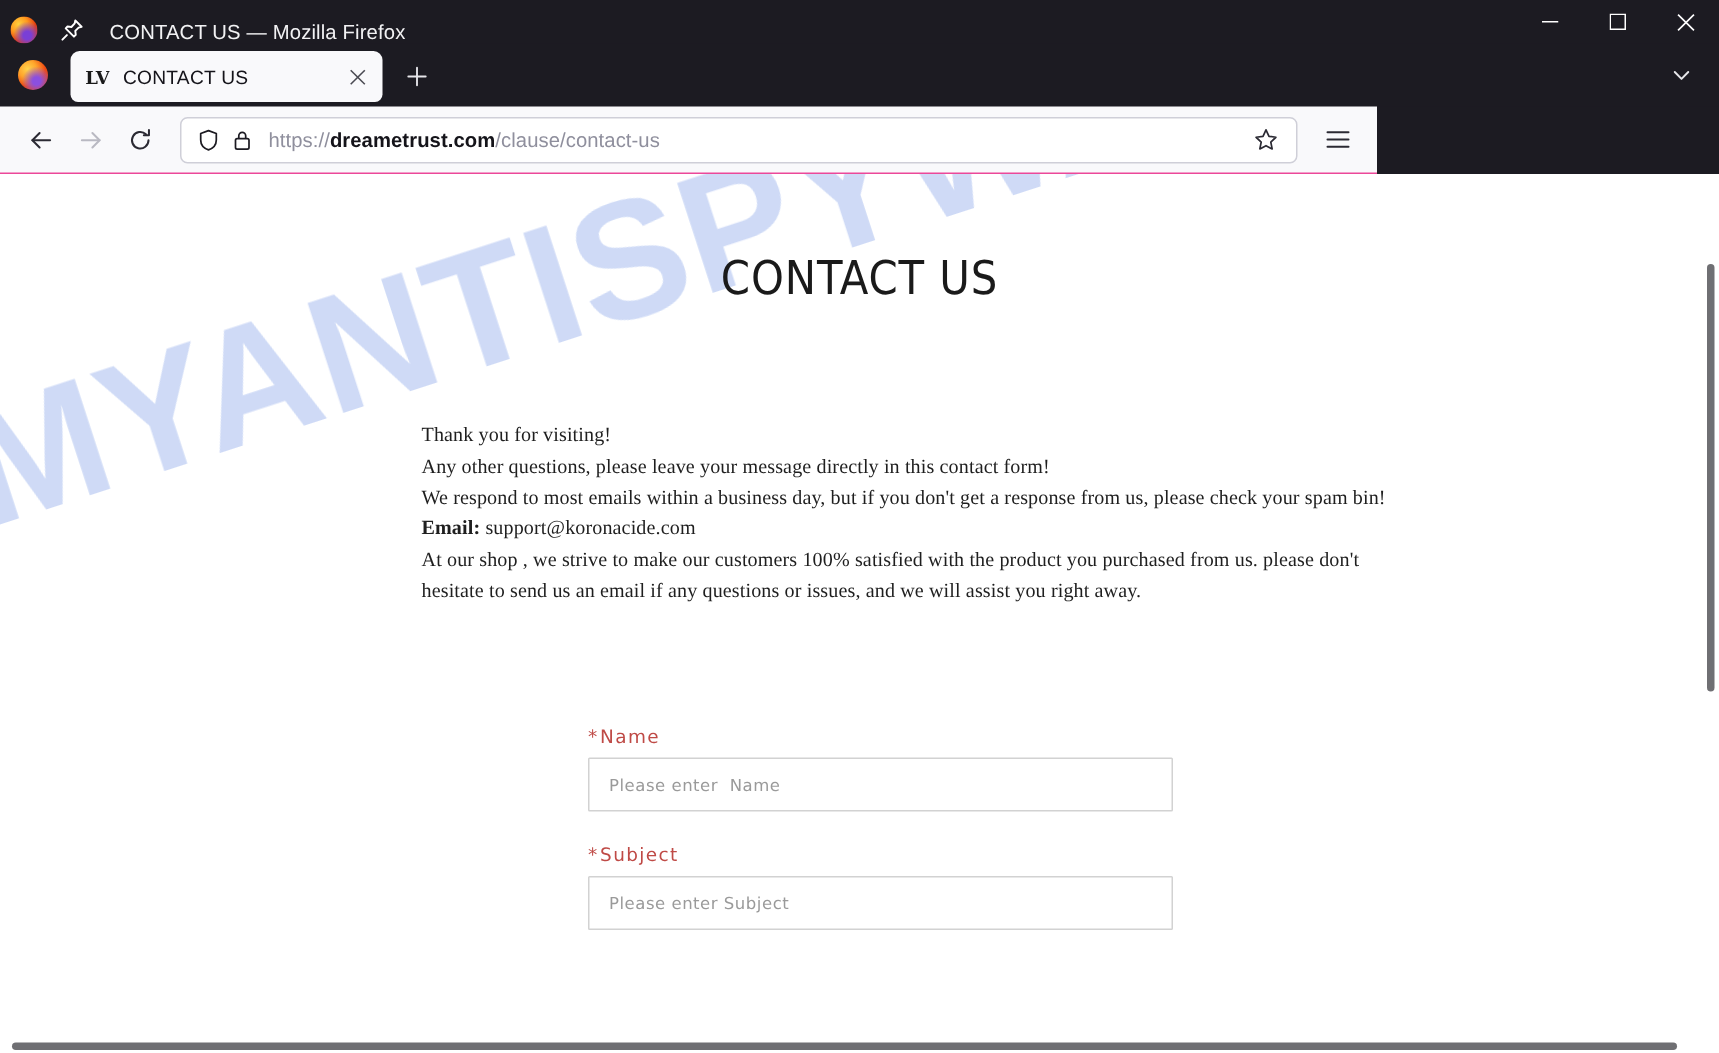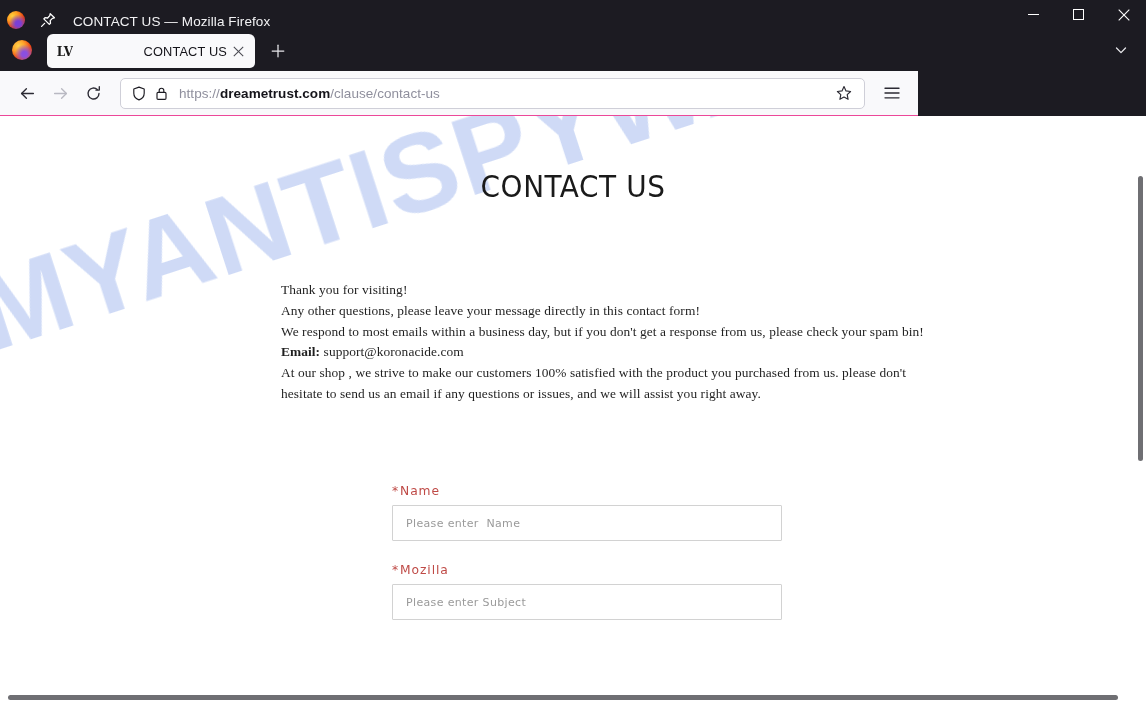--- a/index.html
+++ b/index.html
@@ -75,21 +75,20 @@
     flex: none;
   }
   .tab {
     position: relative;
     margin-left: 15px; margin-bottom: 3px;
     width: 208px; height: 34px;
     background: #f9f9fb;
     border-radius: 6px 6px 5px 5px;
     display: flex; align-items: center;
     flex: none;
-    text-align: right;
   }
   .tab-favicon {
     width: 17px; height: 17px; margin-left: 9px;
     display: flex; align-items: center; justify-content: center;
     flex: none;
   }
   .tab-title {
     margin-left: 9px;
     font-size: 12.8px;
     color: #15141a;
@@ -417,21 +416,21 @@
 
         <div class="form">
 
           <div class="field">
             <div class="field-label"><span class="ast">*</span><span>Name</span></div>
             <div class="field-input">Please enter  Name</div>
           </div>
 
 
           <div class="field">
-            <div class="field-label"><span class="ast">*</span><span>Mozilla</span></div>
+            <div class="field-label"><span class="ast">*</span><span>Subject</span></div>
             <div class="field-input last">Please enter Subject</div>
           </div>
 
         </div>
       </div>
 
       <div class="vscroll-track">
         <div class="vscroll-thumb"></div>
       </div>
       <div class="hscroll-track">

